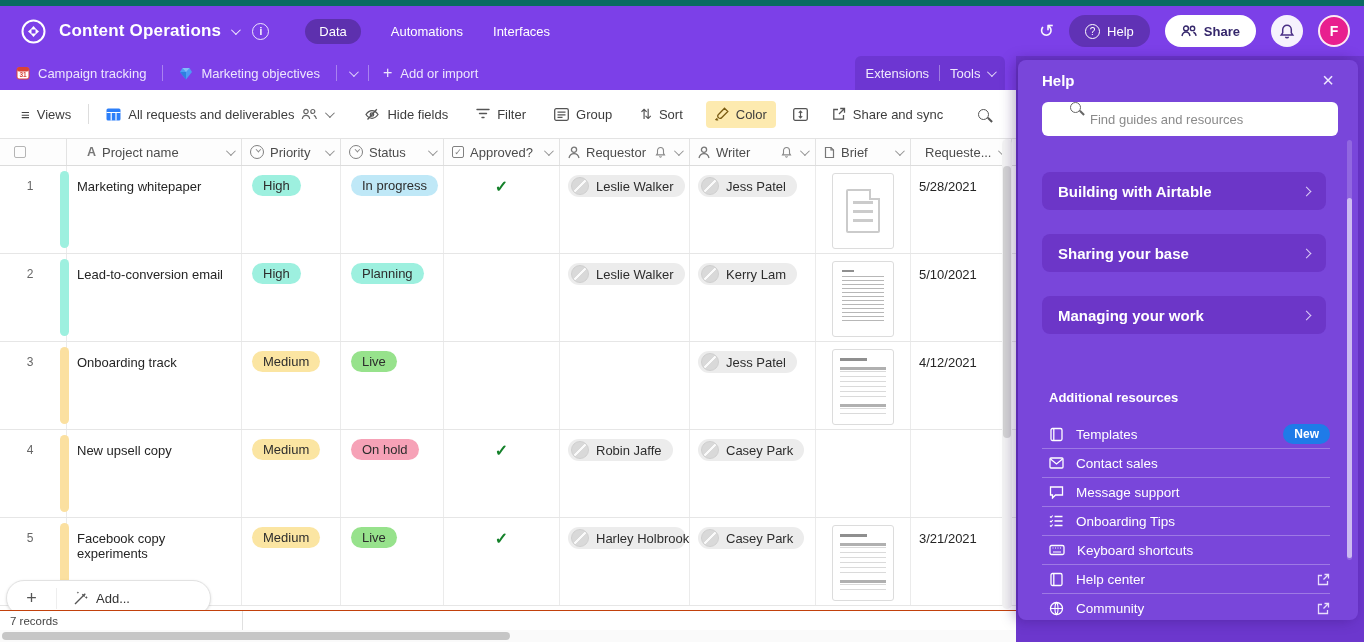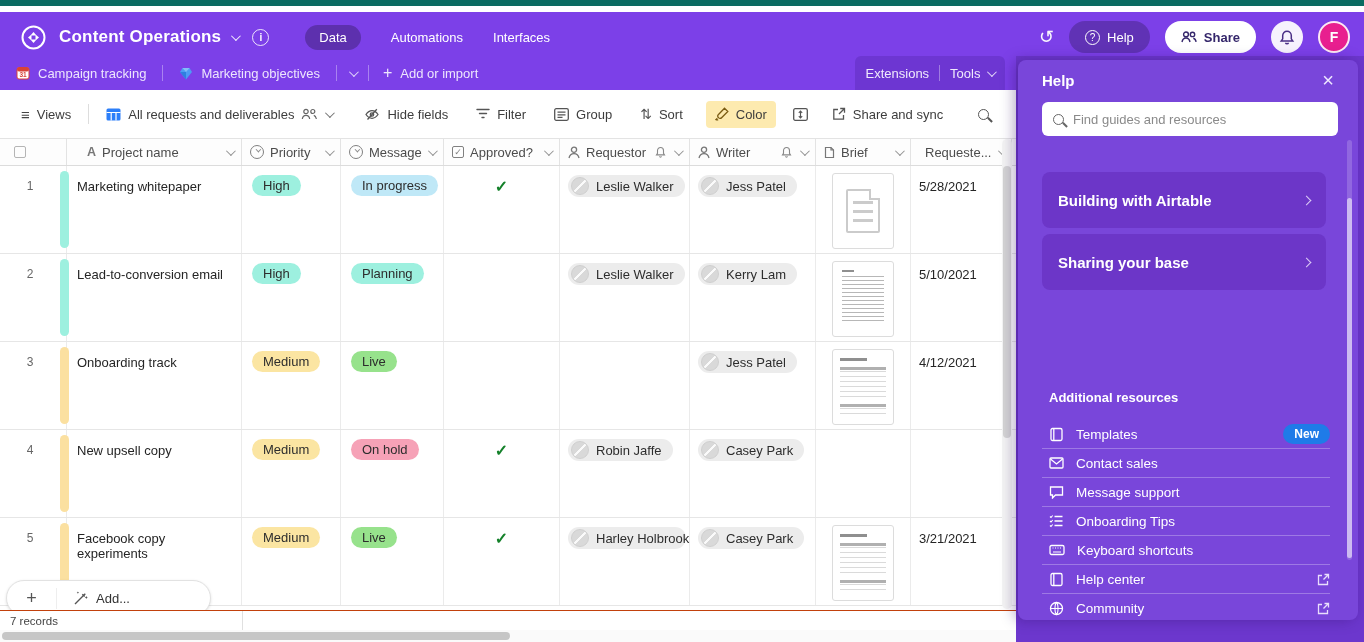--- a/index.html
+++ b/index.html
@@ -4,21 +4,21 @@
 <style>
   * { margin:0; padding:0; box-sizing:border-box; }
   html,body { width:1364px; height:642px; overflow:hidden; }
   body { font-family:"Liberation Sans", sans-serif; font-size:13px; color:#333; background:#fff; }
   #app { position:relative; width:1364px; height:642px; overflow:hidden; background:#fff; }
 
   
   .teal-strip { position:absolute; left:0; top:0; width:1364px; height:6px; background:#0a6b61; }
 
   
-  .hdr { position:absolute; left:0; top:12px; width:1364px; height:50px; background:#7c40e8; display:flex; align-items:center; padding:0 14px 0 20px; color:#fff; }
+  .hdr { position:absolute; left:0; top:6px; width:1364px; height:50px; background:#7c40e8; display:flex; align-items:center; padding:0 14px 0 20px; color:#fff; }
   .hdr-logo { width:27px; height:27px; flex:0 0 27px; }
   .hdr-title { font-size:17px; font-weight:bold; margin-left:12px; letter-spacing:.2px; }
   .chev { display:inline-block; width:7px; height:7px; border-right:1.6px solid currentColor; border-bottom:1.6px solid currentColor; transform:rotate(45deg) translateY(-2px); opacity:.9; }
   .hdr .chev { margin-left:10px; }
   .info-ico { width:17px; height:17px; border:1.4px solid rgba(255,255,255,.85); border-radius:50%; font-size:10px; display:inline-flex; align-items:center; justify-content:center; margin-left:14px; font-weight:bold; }
   .hdr-nav { display:flex; align-items:center; gap:30px; margin-left:36px; font-size:13px; }
   .nav-pill { background:rgba(0,0,0,.25); border-radius:13px; padding:5px 14px; }
   .hdr-right { margin-left:auto; display:flex; align-items:center; gap:15px; }
   .hist-ico { font-size:18px; line-height:1; opacity:.95; cursor:pointer; }
   .help-pill { background:rgba(0,0,0,.22); border-radius:16px; height:32px; display:flex; align-items:center; gap:7px; padding:0 16px; }
@@ -102,25 +102,25 @@
   .statusbar .cnt { margin-left:10px; font-size:11.5px; color:#444; }
   .statusbar .colline { position:absolute; left:242px; top:0; bottom:0; width:1px; background:#e0e0e0; }
   .hsb { position:absolute; left:0; top:630px; width:1016px; height:12px; background:#fafafa; }
   .hsb-thumb { position:absolute; left:2px; top:2px; width:508px; height:8px; background:#c6c6c6; border-radius:4px; }
 
   
   .help-col { position:absolute; left:1016px; top:56px; width:348px; height:586px; background:#6c37cd; }
   .help-panel { position:absolute; left:2px; top:4px; width:340px; height:560px; background:#7946da; border-radius:8px; box-shadow:-4px 0 14px rgba(40,10,90,.35); color:#fff; overflow:hidden; }
   .hp-title { position:absolute; left:24px; top:12px; font-size:15px; font-weight:bold; }
   .hp-close { position:absolute; right:20px; top:6px; font-size:20px; color:#efe8ff; line-height:1; padding:4px; cursor:pointer; }
-  .hp-search { position:absolute; left:24px; top:42px; width:296px; height:34px; background:#fff; border-radius:6px; display:flex; align-items:center; padding:0 11px; gap:9px; }
+  .hp-search { position:absolute; left:24px; top:42px; width:296px; height:34px; background:#fff; border-radius:6px; display:flex; padding:0 28px; gap:9px; }
   .hp-search .mag { border-color:#666; } .hp-search .mag::after { background:#666; }
   .hp-search input { border:0; outline:0; flex:1; font-size:13px; font-family:"Liberation Sans",sans-serif; color:#333; background:transparent; }
   .hp-search input::placeholder { color:#8a8a8a; }
-  .hp-card { position:absolute; left:24px; width:284px; height:56px; background:#6c36c8; border-radius:8px; display:flex; align-items:center; padding:9px 16px; font-size:15px; font-weight:bold; }
+  .hp-card { position:absolute; left:24px; width:284px; height:38px; background:#6c36c8; border-radius:8px; display:flex; align-items:center; padding:9px 16px; font-size:15px; font-weight:bold; }
   .hp-card .chev { transform:rotate(-45deg); margin-left:auto; border-color:#e9defc; }
   .hp-res-head { position:absolute; left:31px; top:330px; font-size:13px; font-weight:bold; }
   .hp-list { position:absolute; left:24px; right:28px; top:360px; }
   .hp-item { height:29px; display:flex; align-items:center; gap:12px; border-bottom:1px solid rgba(255,255,255,.28); padding-left:7px; font-size:13.5px; }
   .hp-item .lbl { color:#fff; }
   .hp-item .right { margin-left:auto; display:flex; align-items:center; }
   .badge-new { background:#1f7be8; color:#fff; font-size:12px; font-weight:bold; border-radius:12px; padding:3px 11px; }
   .hp-sb { position:absolute; right:6px; top:80px; width:5px; height:420px; background:rgba(255,255,255,.18); border-radius:3px; }
   .hp-sb-thumb { position:absolute; left:0; top:58px; width:5px; height:360px; background:rgba(255,255,255,.55); border-radius:3px; }
 
@@ -301,21 +301,21 @@
         <span class="sel-ico">
             <span class="chev"></span>
           </span>
         <span>Priority</span>
         <span class="chev"></span>
       </div>
       <div class="hcell c3">
         <span class="sel-ico">
             <span class="chev"></span>
           </span>
-        <span>Message</span>
+        <span>Status</span>
         <span class="chev"></span>
       </div>
       <div class="hcell c4">
         <span class="chk-ico">✓</span>
         <span>Approved?</span>
         <span class="chev"></span>
       </div>
       <div class="hcell c5">
         <svg width="12" height="13" viewBox="0 0 12 13">
           <circle cx="6" cy="3.8" r="2.6" fill="none" stroke="#777" stroke-width="1.3"></circle>
@@ -485,20 +485,24 @@
         <input type="text" placeholder="Find guides and resources" style="">
       </div>
       <div class="hp-card" style="top:112px">
         <span>Building with Airtable</span>
         <span class="chev"></span>
       </div>
       <div class="hp-card" style="top:174px">
         <span>Sharing your base</span>
         <span class="chev"></span>
       </div>
+      <div class="hp-card" style="top:236px">
+        <span>Managing your work</span>
+        <span class="chev"></span>
+      </div>
       <div class="hp-res-head">Additional resources</div>
       <div class="hp-list">
           <div class="hp-item">
             <span>
               <svg width="15" height="15" viewBox="0 0 15 15">
                 <rect x="2" y="1.5" width="11" height="12" rx="1.5" fill="none" stroke="#fff" stroke-width="1.3"></rect>
                 <path d="M4.8 1.5v12" stroke="#fff" stroke-width="1.3"></path>
               </svg>
             </span>
             <span class="lbl">Templates</span>

